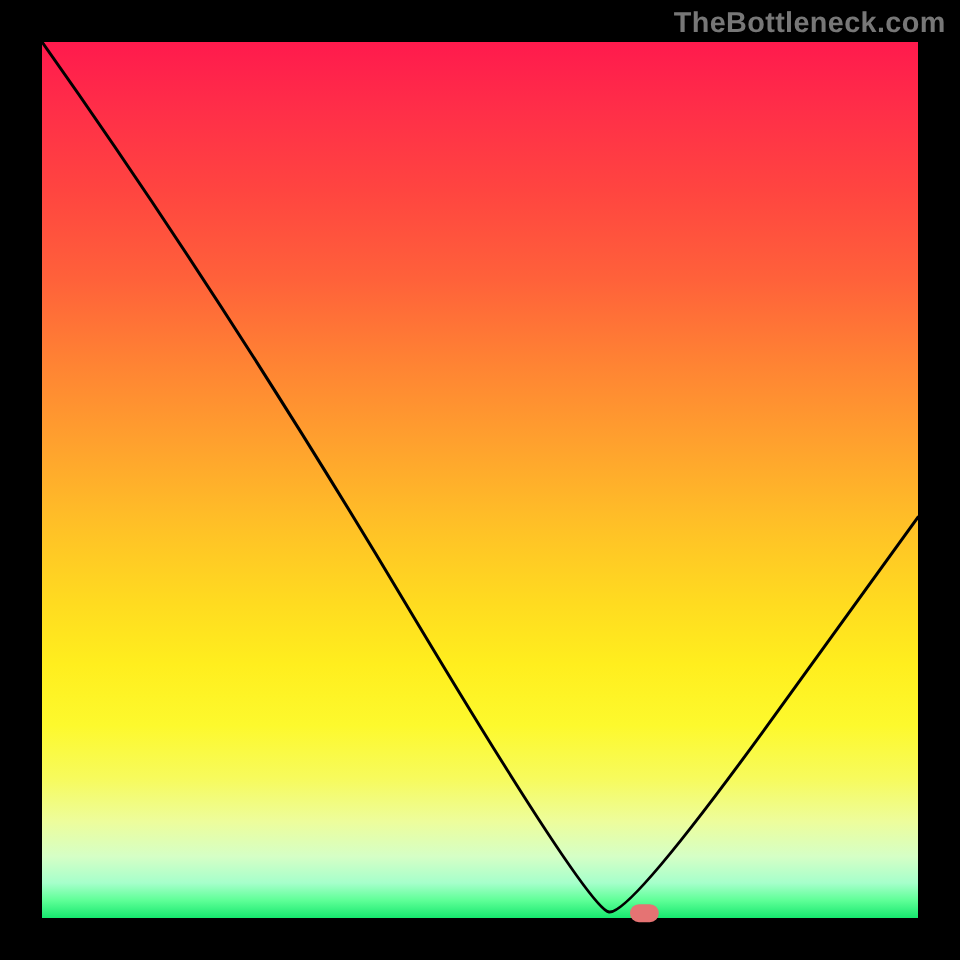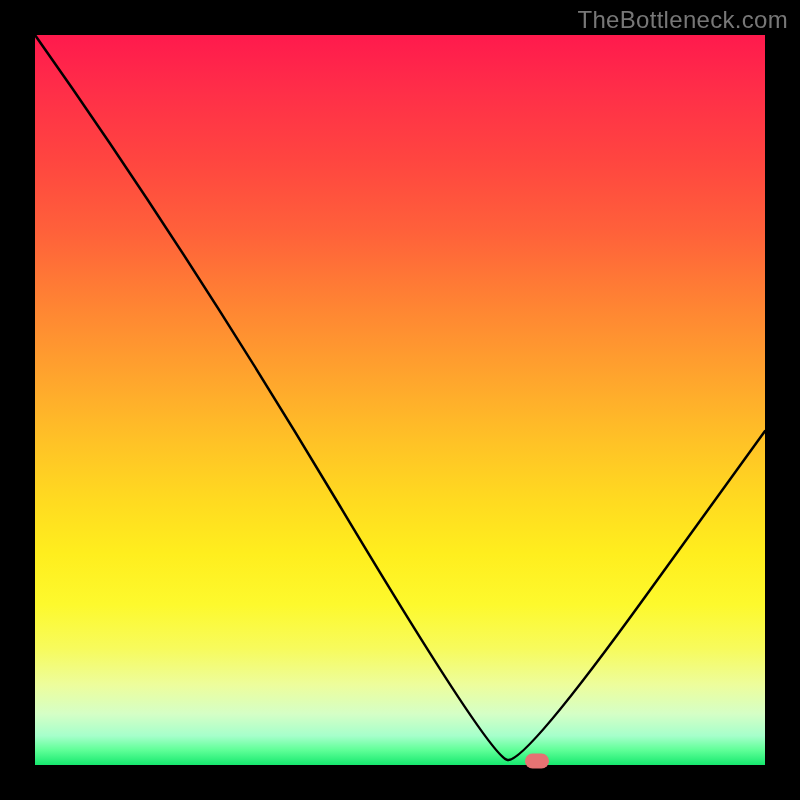--- a/index.html
+++ b/index.html
@@ -40,21 +40,21 @@
       #5eff97 98%,
       #16e86e 100%
     );
   }
   .watermark {
     position: absolute;
     top: 6px;
     right: 12px;
     font-family: Arial, Helvetica, sans-serif;
     font-size: 24px;
-    font-weight: 400;
+    font-weight: 700;
     color: #777777;
     letter-spacing: 0.3px;
   }
   .curve-svg {
     position: absolute;
     left: 35px;
     top: 35px;
     width: 730px;
     height: 730px;
     pointer-events: none;

